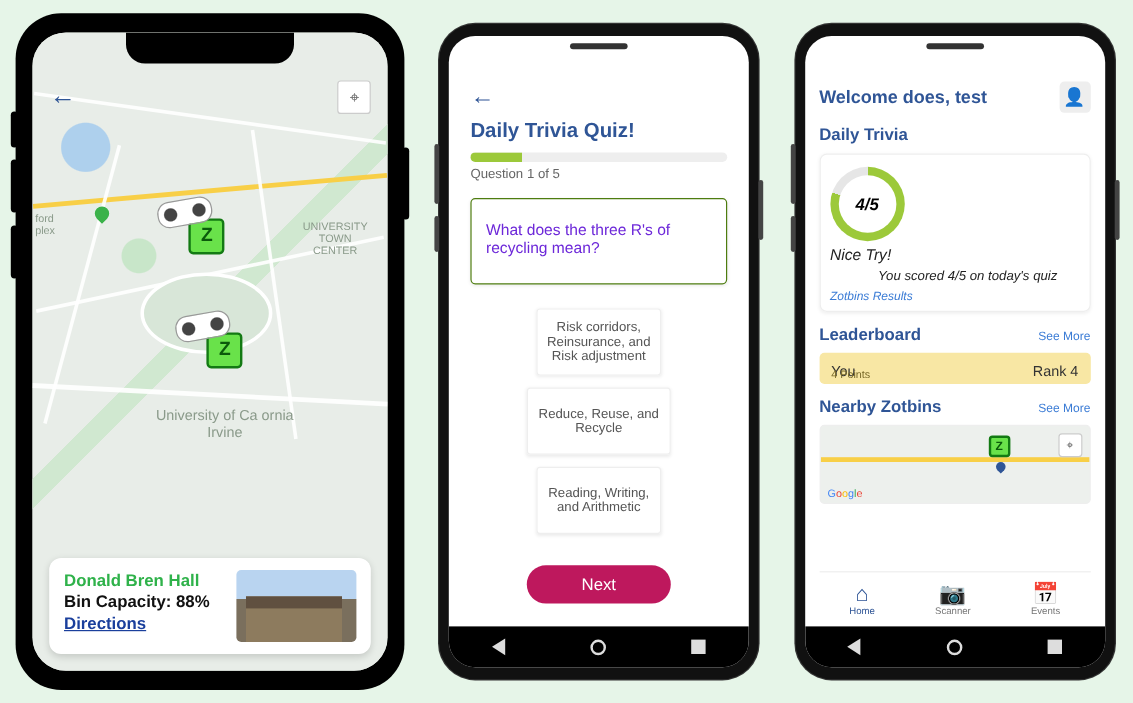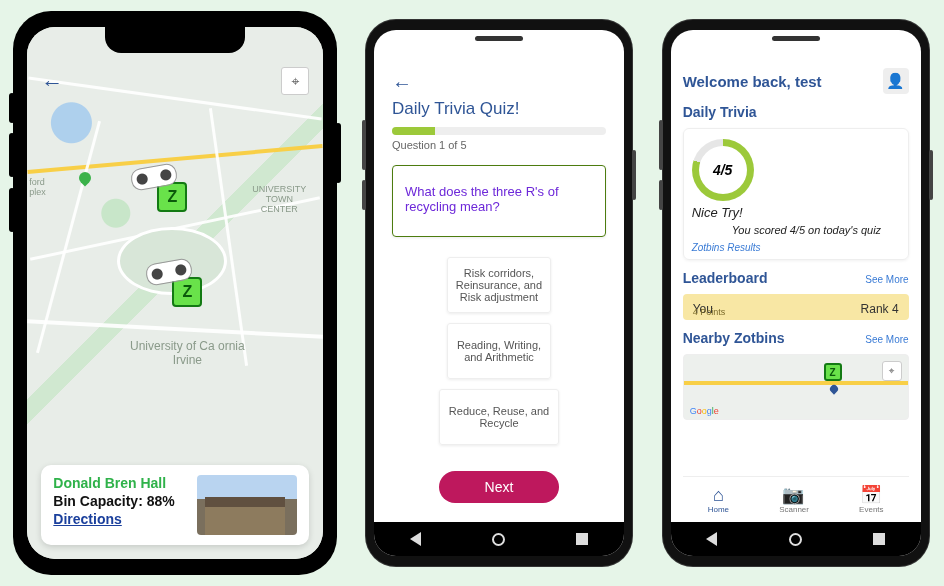--- a/index.html
+++ b/index.html
@@ -126,21 +126,21 @@
   .statusbar{ height:26px; display:flex; justify-content:center; align-items:flex-start; padding-top:6px;}
   .statusbar .speaker{ width:48px; height:5px; background:#333; border-radius:3px;}
   .navbar{ height:34px; background:#000; display:flex; justify-content:space-around; align-items:center;}
   .navbar .tri{ width:0;height:0;border-top:7px solid transparent;border-bottom:7px solid transparent;border-right:11px solid #ddd;}
   .navbar .cir{ width:13px;height:13px;border:2px solid #ddd;border-radius:50%;}
   .navbar .sq { width:12px;height:12px;background:#ddd;}
 
   
   .p2 .body{ flex:1; padding:14px 18px 8px; display:flex; flex-direction:column; }
   .p2 .back{ color:#2f5596; font-size:20px; margin-bottom:6px;}
-  .p2 .title{ color:#2f5596; font-weight:400; font-size:17px; margin-bottom:8px;}
+  .p2 .title{ color:#2f5596; font-weight:700; font-size:17px; margin-bottom:8px;}
   .p2 .progress{ width:100%; height:8px; background:#eee; border-radius:4px; overflow:hidden; margin-bottom:4px;}
   .p2 .progress .fill{ width:20%; height:100%; background:#9cc93a;}
   .p2 .qcount{ font-size:11px; color:#666; margin-bottom:14px;}
   .p2 .qcard{ border:1px solid #4d7c0f; box-shadow:0 1px 3px rgba(0,0,0,.08); border-radius:4px;
               padding:18px 12px; font-size:13px; color:#6d28d9; margin-bottom:20px; min-height:72px;}
   .p2 .opts{ display:flex; flex-wrap:wrap; gap:10px; justify-content:center; margin-bottom:22px;}
   .p2 .opt { width:104px; min-height:56px; border:1px solid #eee; box-shadow:0 1px 3px rgba(0,0,0,.08);
              border-radius:3px; padding:8px 6px; font-size:11px; color:#555;
              display:flex; align-items:center; justify-content:center; text-align:center;}
   .p2 .opt.wide{ width:120px; }
@@ -244,22 +244,22 @@
     <div class="body">
       <div class="back">←</div>
       <div class="title">Daily Trivia Quiz!</div>
       <div class="progress">
         <div class="fill" style="width:20%"></div>
       </div>
       <div class="qcount">Question 1 of 5</div>
       <div class="qcard">What does the three R's of recycling mean?</div>
       <div class="opts">
         <div class="opt">Risk corridors, Reinsurance, and Risk adjustment</div>
+        <div class="opt wide">Reduce, Reuse, and Recycle</div>
         <div class="opt">Reading, Writing, and Arithmetic</div>
-        <div class="opt wide">Reduce, Reuse, and Recycle</div>
       </div>
       <div class="nextbtn">Next</div>
     </div>
     <div class="navbar">
       <div class="tri"></div>
       <div class="cir"></div>
       <div class="sq"></div>
     </div>
   </div>
 </div>
@@ -267,21 +267,21 @@
 <div class="phoneA p3">
   <div class="side-btn sbL1"></div>
   <div class="side-btn sbL2"></div>
   <div class="side-btn sbR"></div>
   <div class="screenA">
     <div class="statusbar">
         <div class="speaker"></div>
       </div>
     <div class="body">
       <div class="toprow">
-        <div class="welcome">Welcome back, test</div>
+        <div class="welcome">Welcome does, test</div>
         <div class="avatar">👤</div>
       </div>
 
       <div class="sect">
         <span>Daily Trivia</span>
       </div>
       <div class="triviaCard">
         <div class="ring">
           <div class="inner">4/5</div>
         </div>

